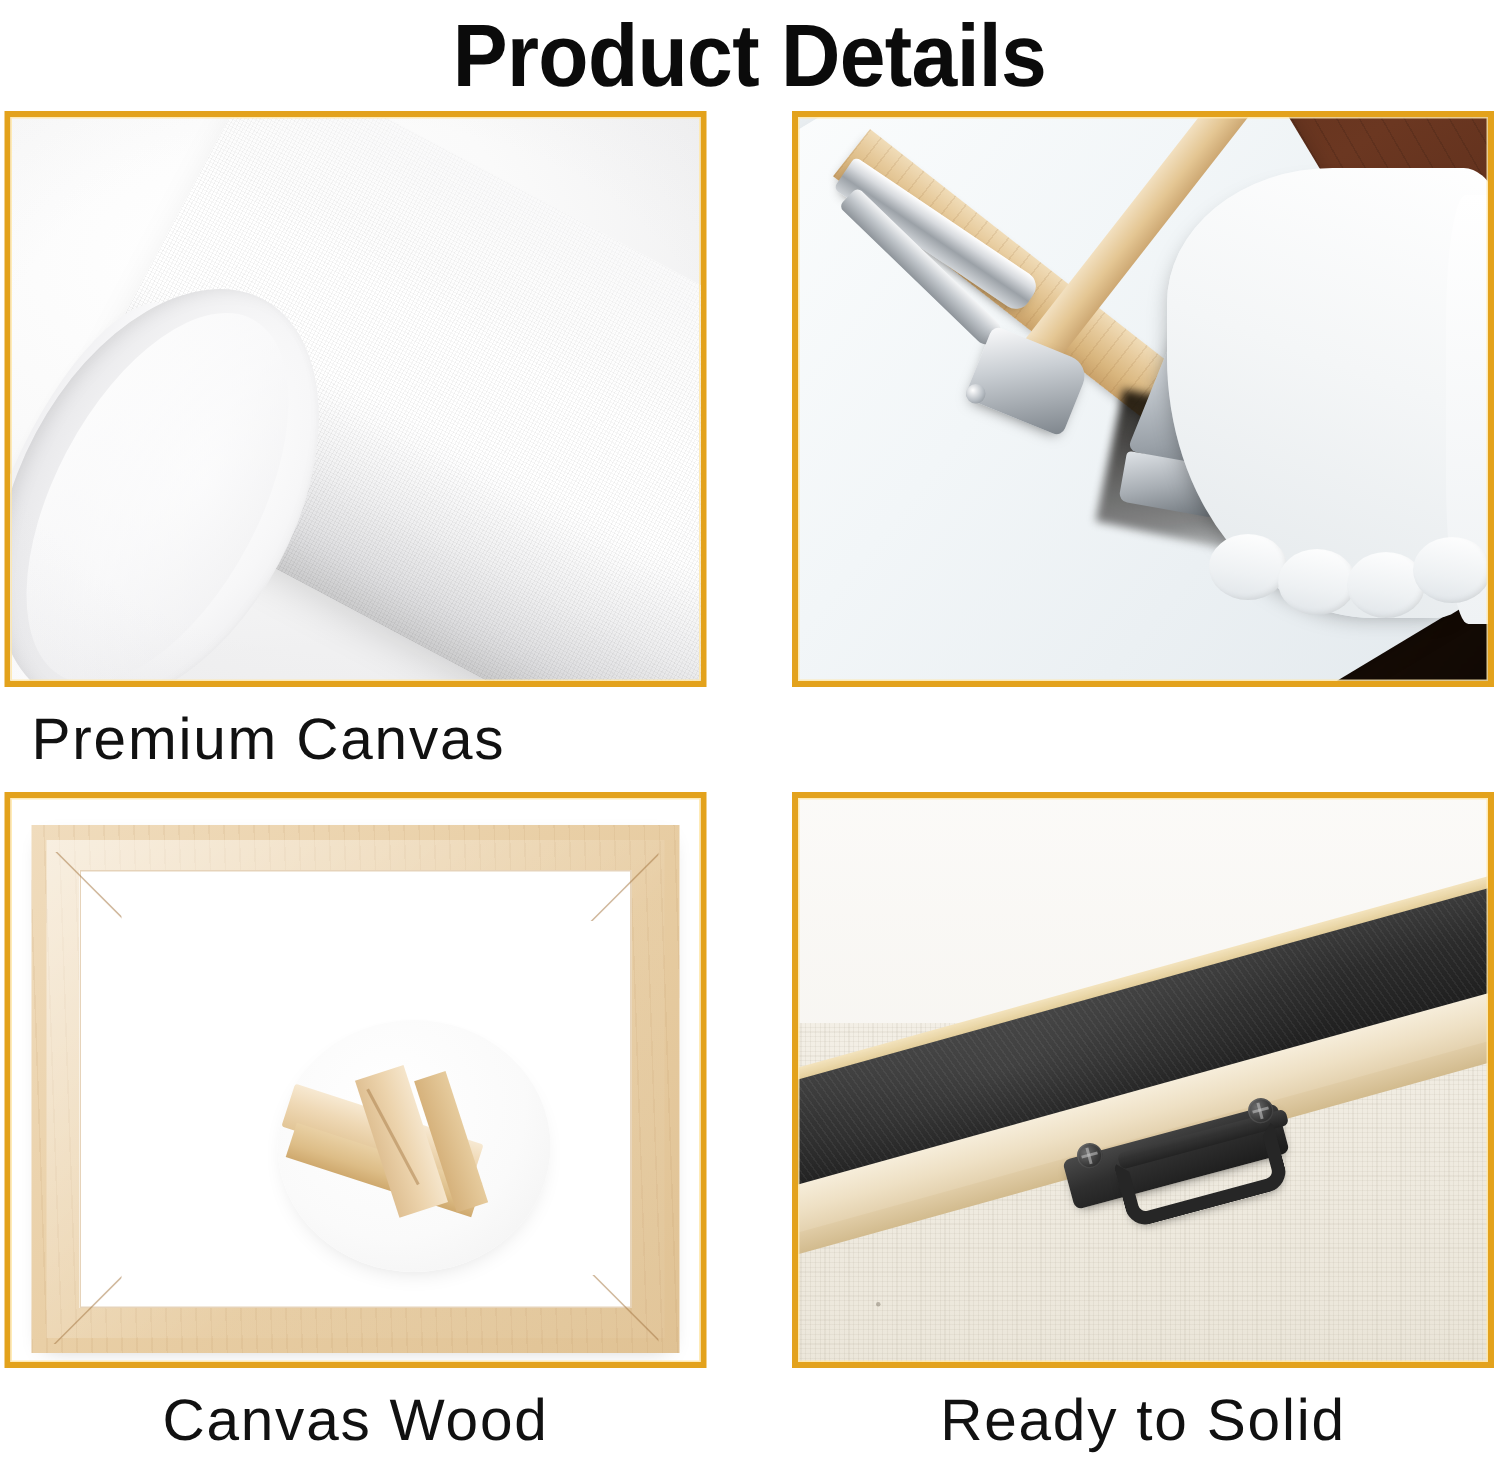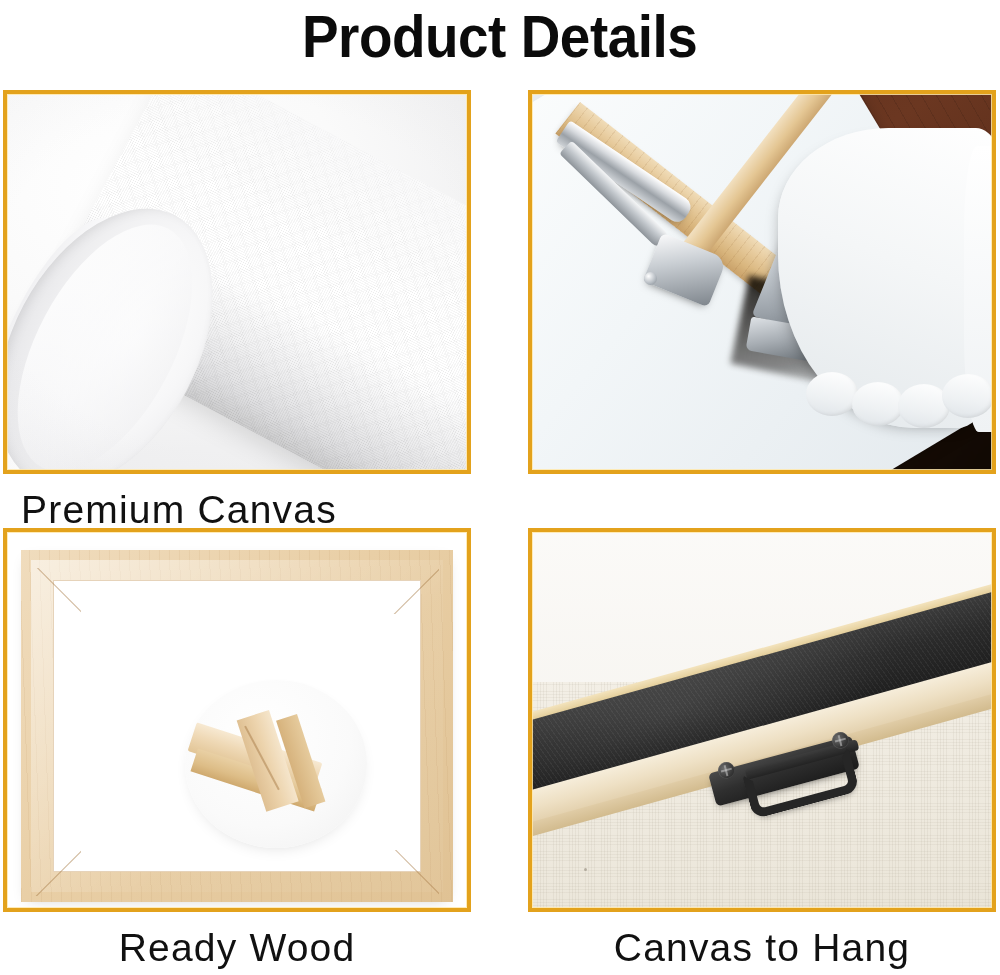--- a/index.html
+++ b/index.html
@@ -44,21 +44,21 @@
     left: 0;
     width: 1000px;
     height: 901px;
   }
   .cell {
     position: absolute;
     width: 468px;
   }
   .cell.col-l { left: 3px; }
   .cell.col-r { left: 528px; }
-  .cell.row-t { top: 16px; }
+  .cell.row-t { top: 0; }
   .cell.row-b { top: 454px; }
 
   .photo-frame {
     position: relative;
     width: 468px;
     height: 384px;
     box-sizing: border-box;
     border: 4px solid #e3a21c;
     background: #fdfdfd;
     overflow: hidden;
@@ -762,21 +762,21 @@
           <div class="wood-inset">
             <div class="inset-arm-a"></div>
             <div class="inset-arm-a-edge"></div>
             <div class="inset-arm-b"></div>
             <div class="inset-arm-b-edge"></div>
             <div class="inset-miter"></div>
           </div>
         </div>
       </div>
     </div>
-    <div class="caption">Ready Wood</div>
+    <div class="caption">Canvas Wood</div>
   </div>
 
   <div class="cell col-r row-b">
     <div class="photo-frame">
       <div class="photo-inner">
         <div class="hang-scene">
           <div class="wall-top"></div>
           <div class="cloth">
             <div class="cloth-speck" style="left:170px; top:112px;"></div>
             <div class="cloth-speck" style="left:268px; top:62px;"></div>
@@ -793,16 +793,16 @@
               <i></i>
               <i class="v"></i>
             </div>
           <div class="hanger-screw s2">
               <i></i>
               <i class="v"></i>
             </div>
         </div>
       </div>
     </div>
-    <div class="caption">Canvas to Hang</div>
+    <div class="caption">Ready to Solid</div>
   </div>
 
 </div>
 
 </body></html>

